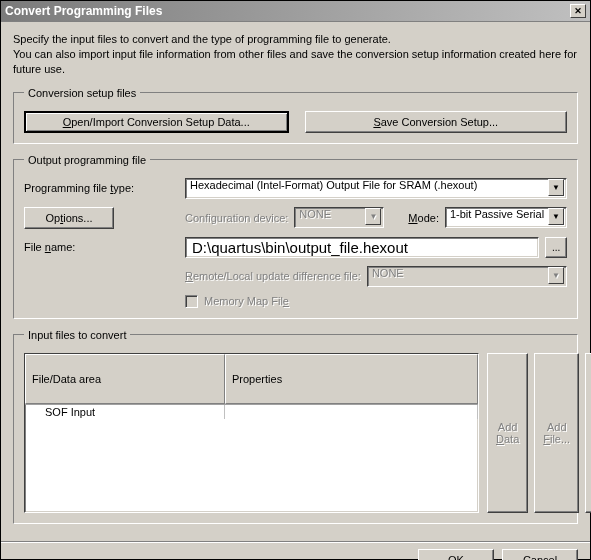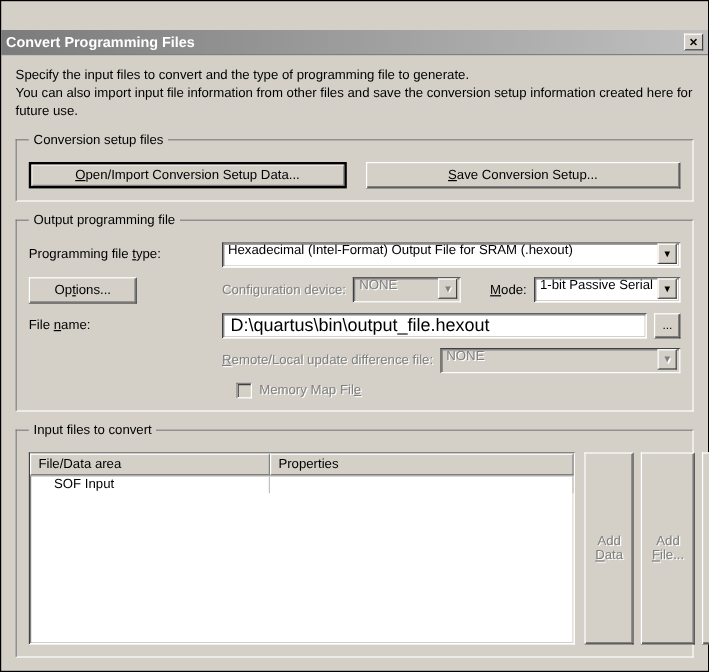--- a/index.html
+++ b/index.html
@@ -22,21 +22,20 @@
   }
   .titlebar {
     background: linear-gradient(to right, #7b7b7b, #c0c0c0);
     color: #fff;
     font-weight: bold;
     padding: 3px 4px;
     display: flex;
     align-items: center;
     font-size: 12px;
     border-bottom: 1px solid #808080;
-    margin-top: 24px;
   }
   .title-text { flex: 1; }
   .title-btn {
     width: 16px; height: 14px;
     background: #d4d0c8;
     border: 1px solid #fff;
     border-right-color: #404040;
     border-bottom-color: #404040;
     font-size: 9px;
     display: flex; align-items: center; justify-content: center;
@@ -125,21 +124,21 @@
     width: 22px; height: 21px;
     background: #d4d0c8;
     border: 1px solid #404040;
     border-top-color: #fff;
     border-left-color: #fff;
     box-shadow: inset -1px -1px 0 #808080;
     cursor: pointer;
     font-size: 10px;
     text-align: center;
   }
-  .chk { display: flex; align-items: center; gap: 6px; margin-left: 12px; }
+  .chk { display: flex; align-items: center; gap: 6px; }
   .chk-box {
     width: 13px; height: 13px;
     background: #d4d0c8;
     border: 1px solid #808080;
     border-bottom-color: #fff;
     border-right-color: #fff;
     box-shadow: inset 1px 1px 0 #404040;
   }
   .inputfiles-body { display: flex; gap: 8px; }
   .listview {
@@ -152,21 +151,21 @@
     height: 160px;
     display: flex;
     flex-direction: column;
   }
   .lv-header { display: flex; border-bottom: 1px solid #a0a0a0; }
   .lv-hcell {
     background: #d4d0c8;
     border: 1px solid #fff;
     border-right-color: #808080;
     border-bottom-color: #808080;
-    padding: 2px 6px;
+    padding: 18px 6px;
     text-align: left;
     font-size: 11px;
   }
   .lv-row { display: flex; }
   .lv-cell {
     padding: 1px 6px;
     border-right: 1px solid #c0c0c0;
     font-size: 11px;
   }
   .col-file { width: 200px; }

